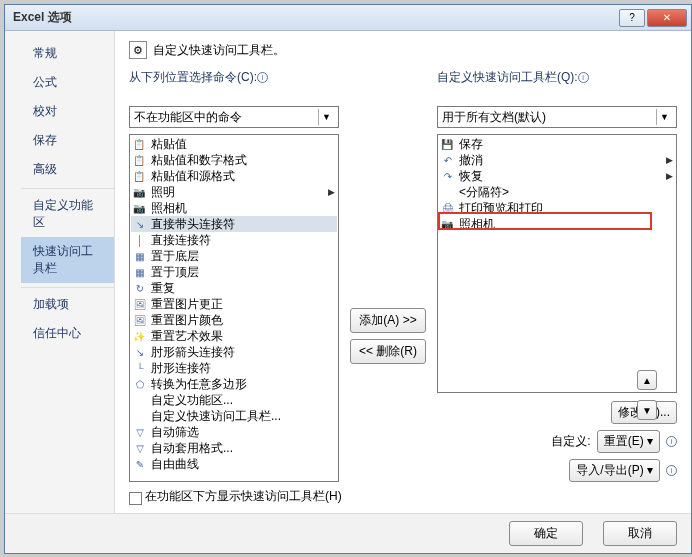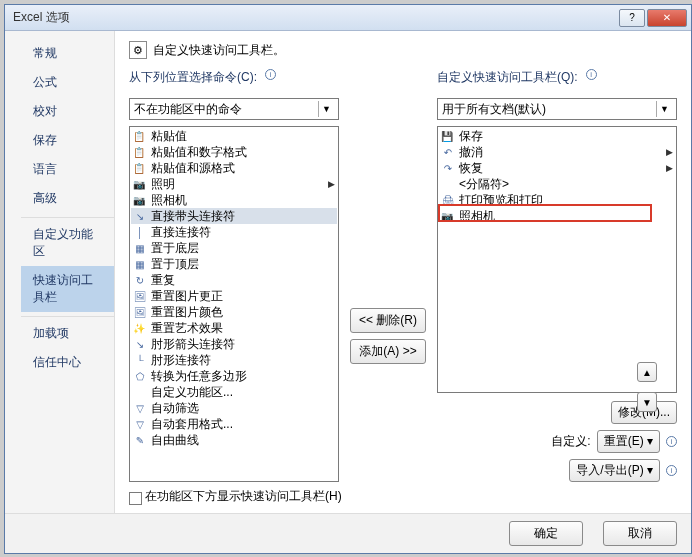--- a/index.html
+++ b/index.html
@@ -1,35 +1,35 @@
 <!DOCTYPE html>
 <html><head>
 <meta charset="utf-8">
 <style>
 * { box-sizing: border-box; margin: 0; padding: 0; font-family: "Microsoft YaHei", "SimSun", sans-serif; font-size: 12px; }
 body { background: #ccc; padding: 4px; }
 .window { width: 688px; height: 550px; background: #fff; border: 1px solid #5a7aa8; display: flex; flex-direction: column; }
 .titlebar { height: 26px; background: linear-gradient(#e9eff9, #d1dff0); display: flex; align-items: center; padding: 0 4px 0 8px; border-bottom: 1px solid #a8b8d0; }
-.titlebar .title { flex: 1; color: #333; }
+.titlebar .title { flex: 1; color: #333; font-weight: bold; }
 .titlebar .win-btns { display: flex; gap: 2px; }
 .titlebar .win-btn { width: 26px; height: 18px; border: 1px solid #7a8aa0; border-radius: 2px; display: flex; align-items: center; justify-content: center; font-size: 10px; background: linear-gradient(#f5f8fc,#dbe5f0); }
 .titlebar .win-btn.close { background: linear-gradient(#e87a6c,#c8432e); color: #fff; width: 40px; }
 .body { flex: 1; display: flex; overflow: hidden; }
 .sidebar { width: 110px; background: #f4f4f4; border-right: 1px solid #ddd; padding-top: 8px; padding-left: 16px; }
 .side-item { padding: 6px 12px; cursor: default; color: #203864; }
 .side-item.group { border-top: 1px solid #ddd; margin-top: 4px; padding-top: 8px; }
 .side-item.selected { background: #bcd3eb; }
 .main { flex: 1; padding: 10px 14px 8px 14px; display: flex; flex-direction: column; overflow: hidden; }
 .header-row { display: flex; align-items: center; gap: 6px; margin-bottom: 10px; }
 .header-icon { width: 18px; height: 18px; border: 1px solid #8a8a8a; background: #fff; display:flex;align-items:center;justify-content:center;font-size:11px;}
 .columns { flex: 1; display: flex; gap: 8px; overflow: hidden; }
 .col { display: flex; flex-direction: column; }
 .col.left { width: 210px; }
 .col.right { flex: 1; }
-.col-label { margin-bottom: 12px; color: #203864; display:flex; align-items:flex-start; gap:8px;}
+.col-label { margin-bottom: 20px; color: #203864; display:flex; align-items:center; gap:0;}
 .combo { height: 22px; border: 1px solid #7a7a7a; display: flex; align-items: center; padding: 0 4px; background: #fff; margin-bottom: 6px; justify-content: space-between; }
 .combo .arrow { width: 16px; height: 16px; border-left: 1px solid #aaa; display:flex;align-items:center;justify-content:center;font-size:9px;}
 .listbox { flex: 1; border: 1px solid #7a7a7a; background: #fff; overflow-y: scroll; overflow-x: hidden; padding: 1px; }
 .li-row { display: flex; align-items: center; gap: 4px; padding: 1px 2px; height: 16px; white-space: nowrap; }
 .li-row.selected { background: #d8e0ea; }
 .li-row .icon { width: 14px; height: 14px; display:flex;align-items:center;justify-content:center;font-size:10px;color:#4a6aa0;}
 .li-row .submenu { margin-left: auto; font-size:9px; color:#333;}
 .mid-btns { width: 82px; display: flex; flex-direction: column; align-items: center; justify-content: center; gap: 6px; padding-top: 120px;}
 .btn { border: 1px solid #8a8a8a; background: linear-gradient(#fdfdfd,#e8e8e8); padding: 3px 6px; border-radius: 3px; min-width: 76px; text-align: center; cursor: default; }
 .btn.small { min-width: 0; padding: 2px 6px; }
@@ -59,21 +59,20 @@
       <div class="win-btn">?</div>
       <div class="win-btn close">✕</div>
     </div>
   </div>
   <div class="body">
     <div class="sidebar" id="sidebar">
         <div class="side-item">常规</div>
         <div class="side-item">公式</div>
         <div class="side-item">校对</div>
         <div class="side-item">保存</div>
-        <div class="side-item">语言</div>
         <div class="side-item">高级</div>
         <div class="side-item group">自定义功能区</div>
         <div class="side-item selected">快速访问工具栏</div>
         <div class="side-item group">加载项</div>
         <div class="side-item">信任中心</div>
       </div>
     <div class="main">
       <div class="header-row">
         <div class="header-icon">⚙</div>
         <span>自定义快速访问工具栏。</span>
@@ -152,36 +151,40 @@
               </div>
               <div class="li-row">
                 <span class="icon">⬠</span>
                 <span>转换为任意多边形</span>
               </div>
               <div class="li-row">
                 <span class="icon"></span>
                 <span>自定义功能区...</span>
               </div>
               <div class="li-row">
+                <span class="icon"></span>
+                <span>自定义快速访问工具栏...</span>
+              </div>
+              <div class="li-row">
                 <span class="icon">▽</span>
                 <span>自动筛选</span>
               </div>
               <div class="li-row">
                 <span class="icon">▽</span>
                 <span>自动套用格式...</span>
               </div>
               <div class="li-row">
                 <span class="icon">✎</span>
                 <span>自由曲线</span>
               </div>
             </div>
         </div>
         <div class="mid-btns">
+          <div class="btn">添加(A) &gt;&gt;</div>
           <div class="btn">&lt;&lt; 删除(R)</div>
-          <div class="btn">添加(A) &gt;&gt;</div>
         </div>
         <div class="col right right-wrap">
           <div class="col-label">
             <span>自定义快速访问工具栏(Q):</span>
             <span class="info-icon">i</span>
           </div>
           <div class="combo">
             <span>用于所有文档(默认)</span>
             <span class="arrow">▼</span>
           </div>

